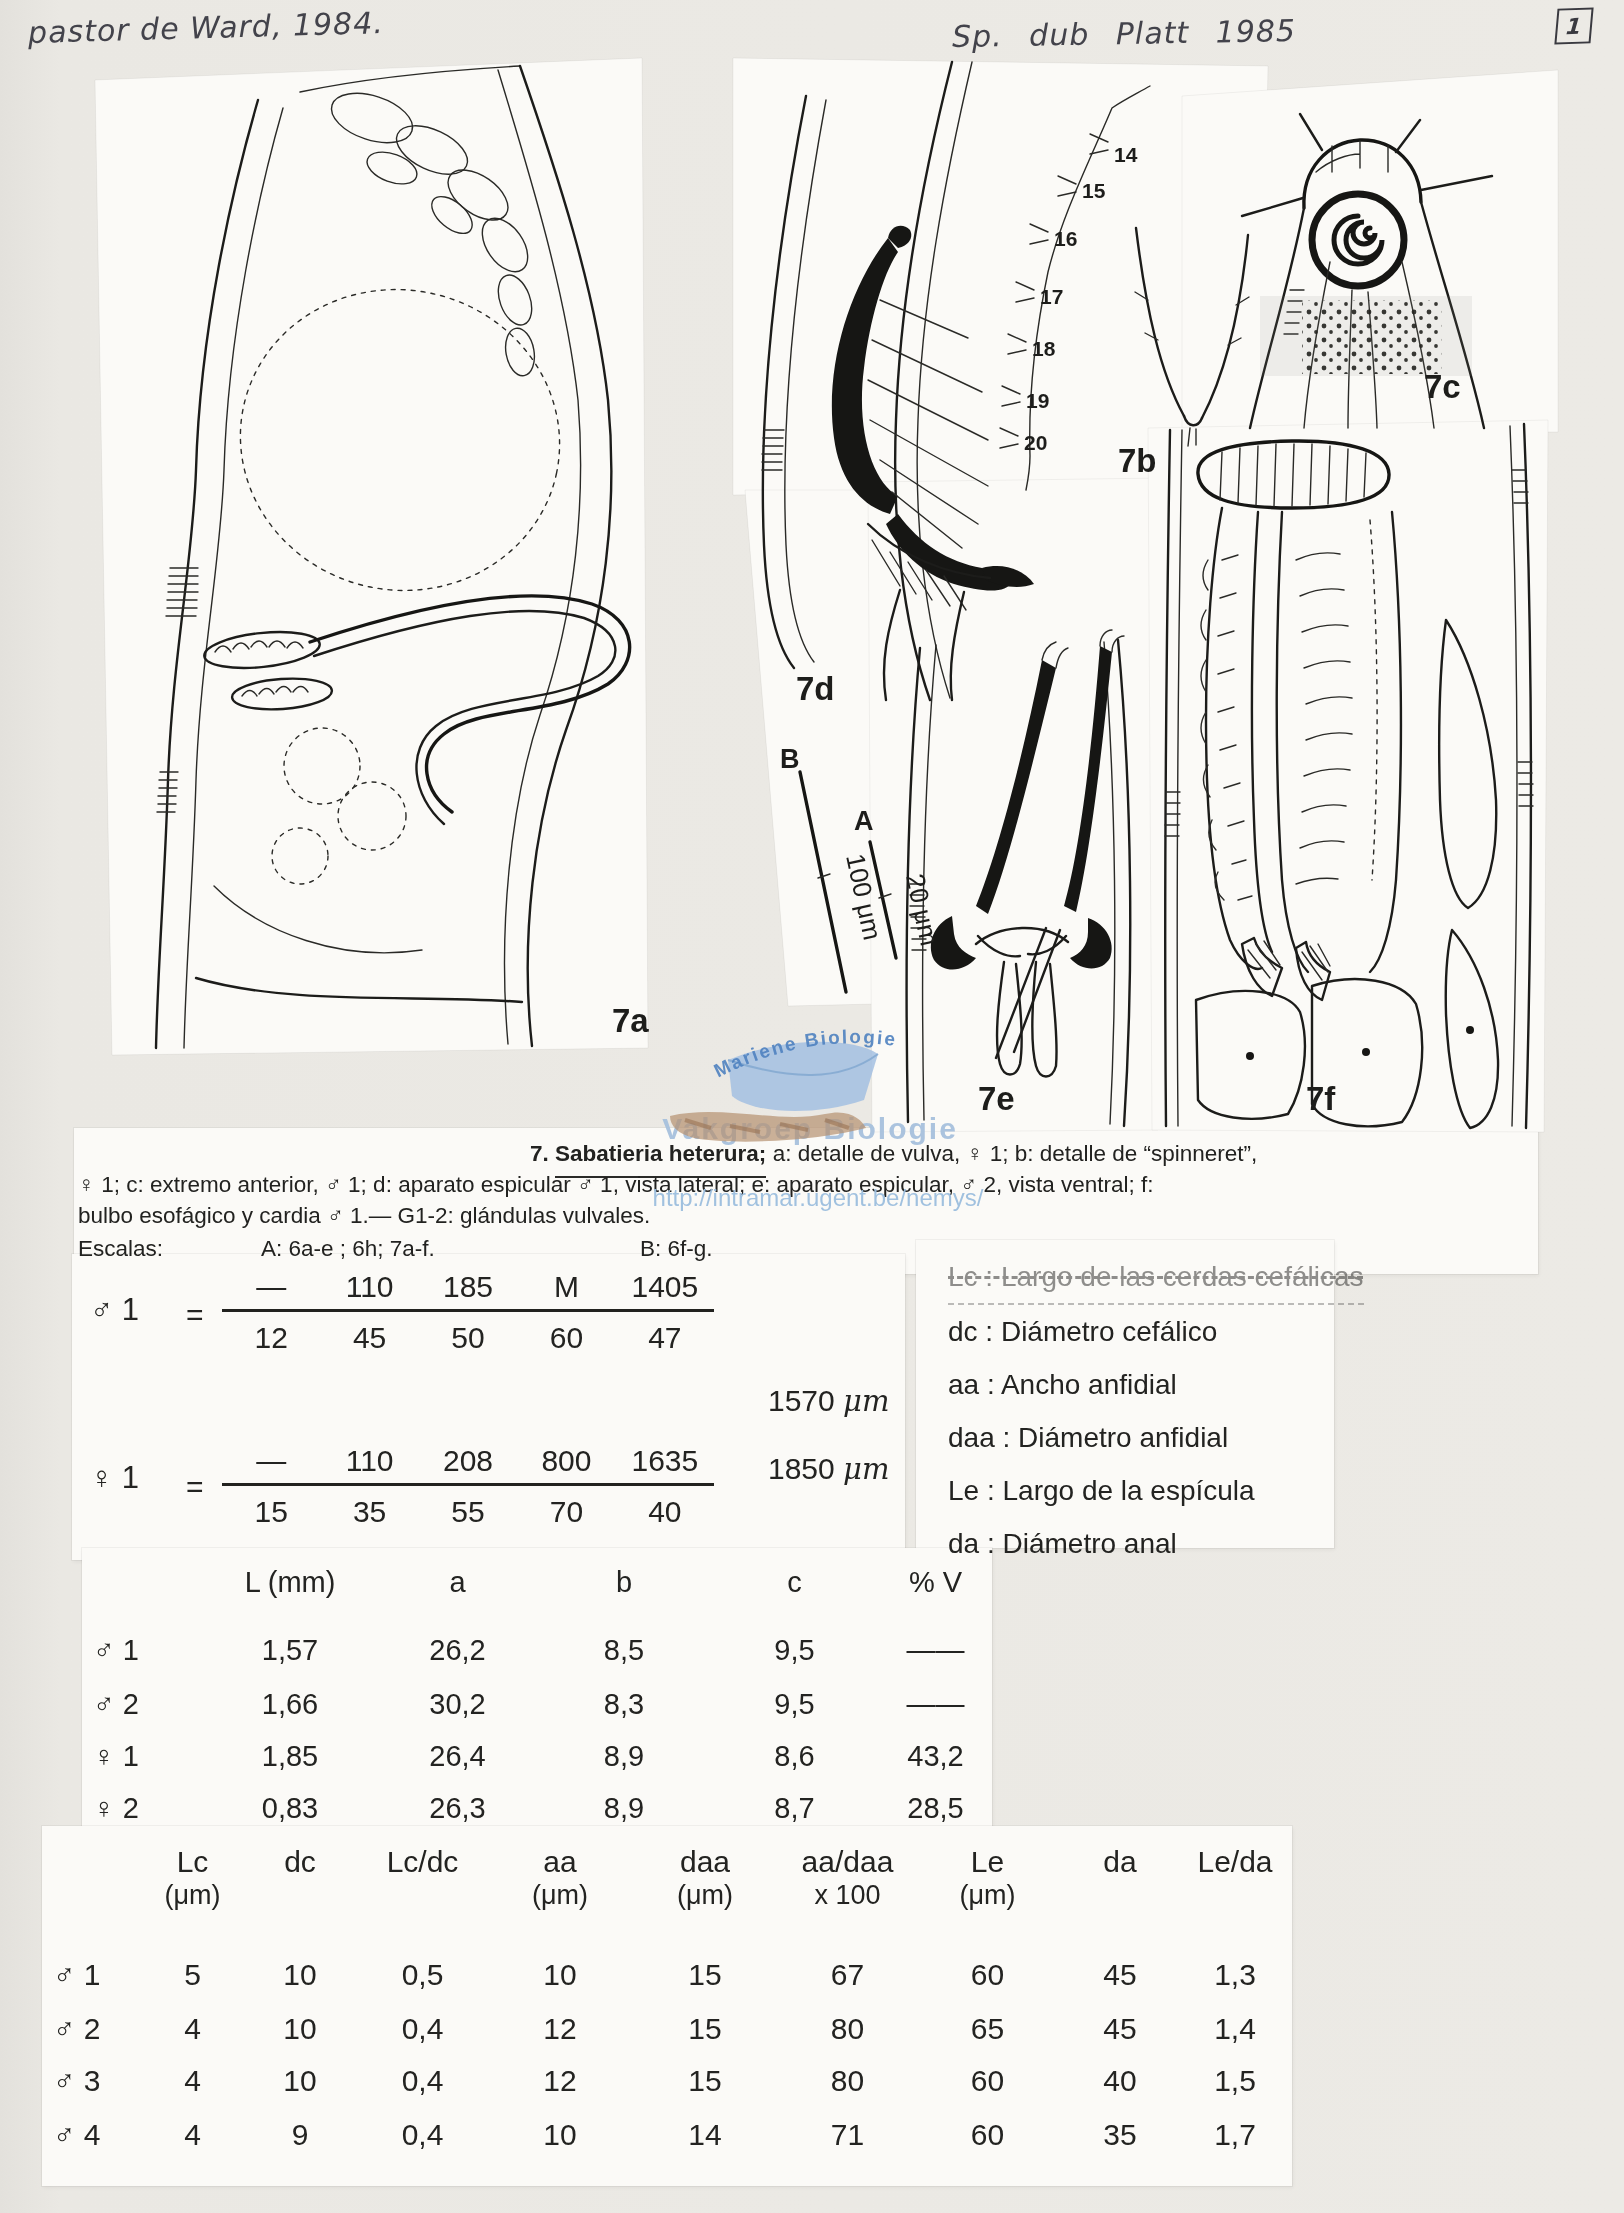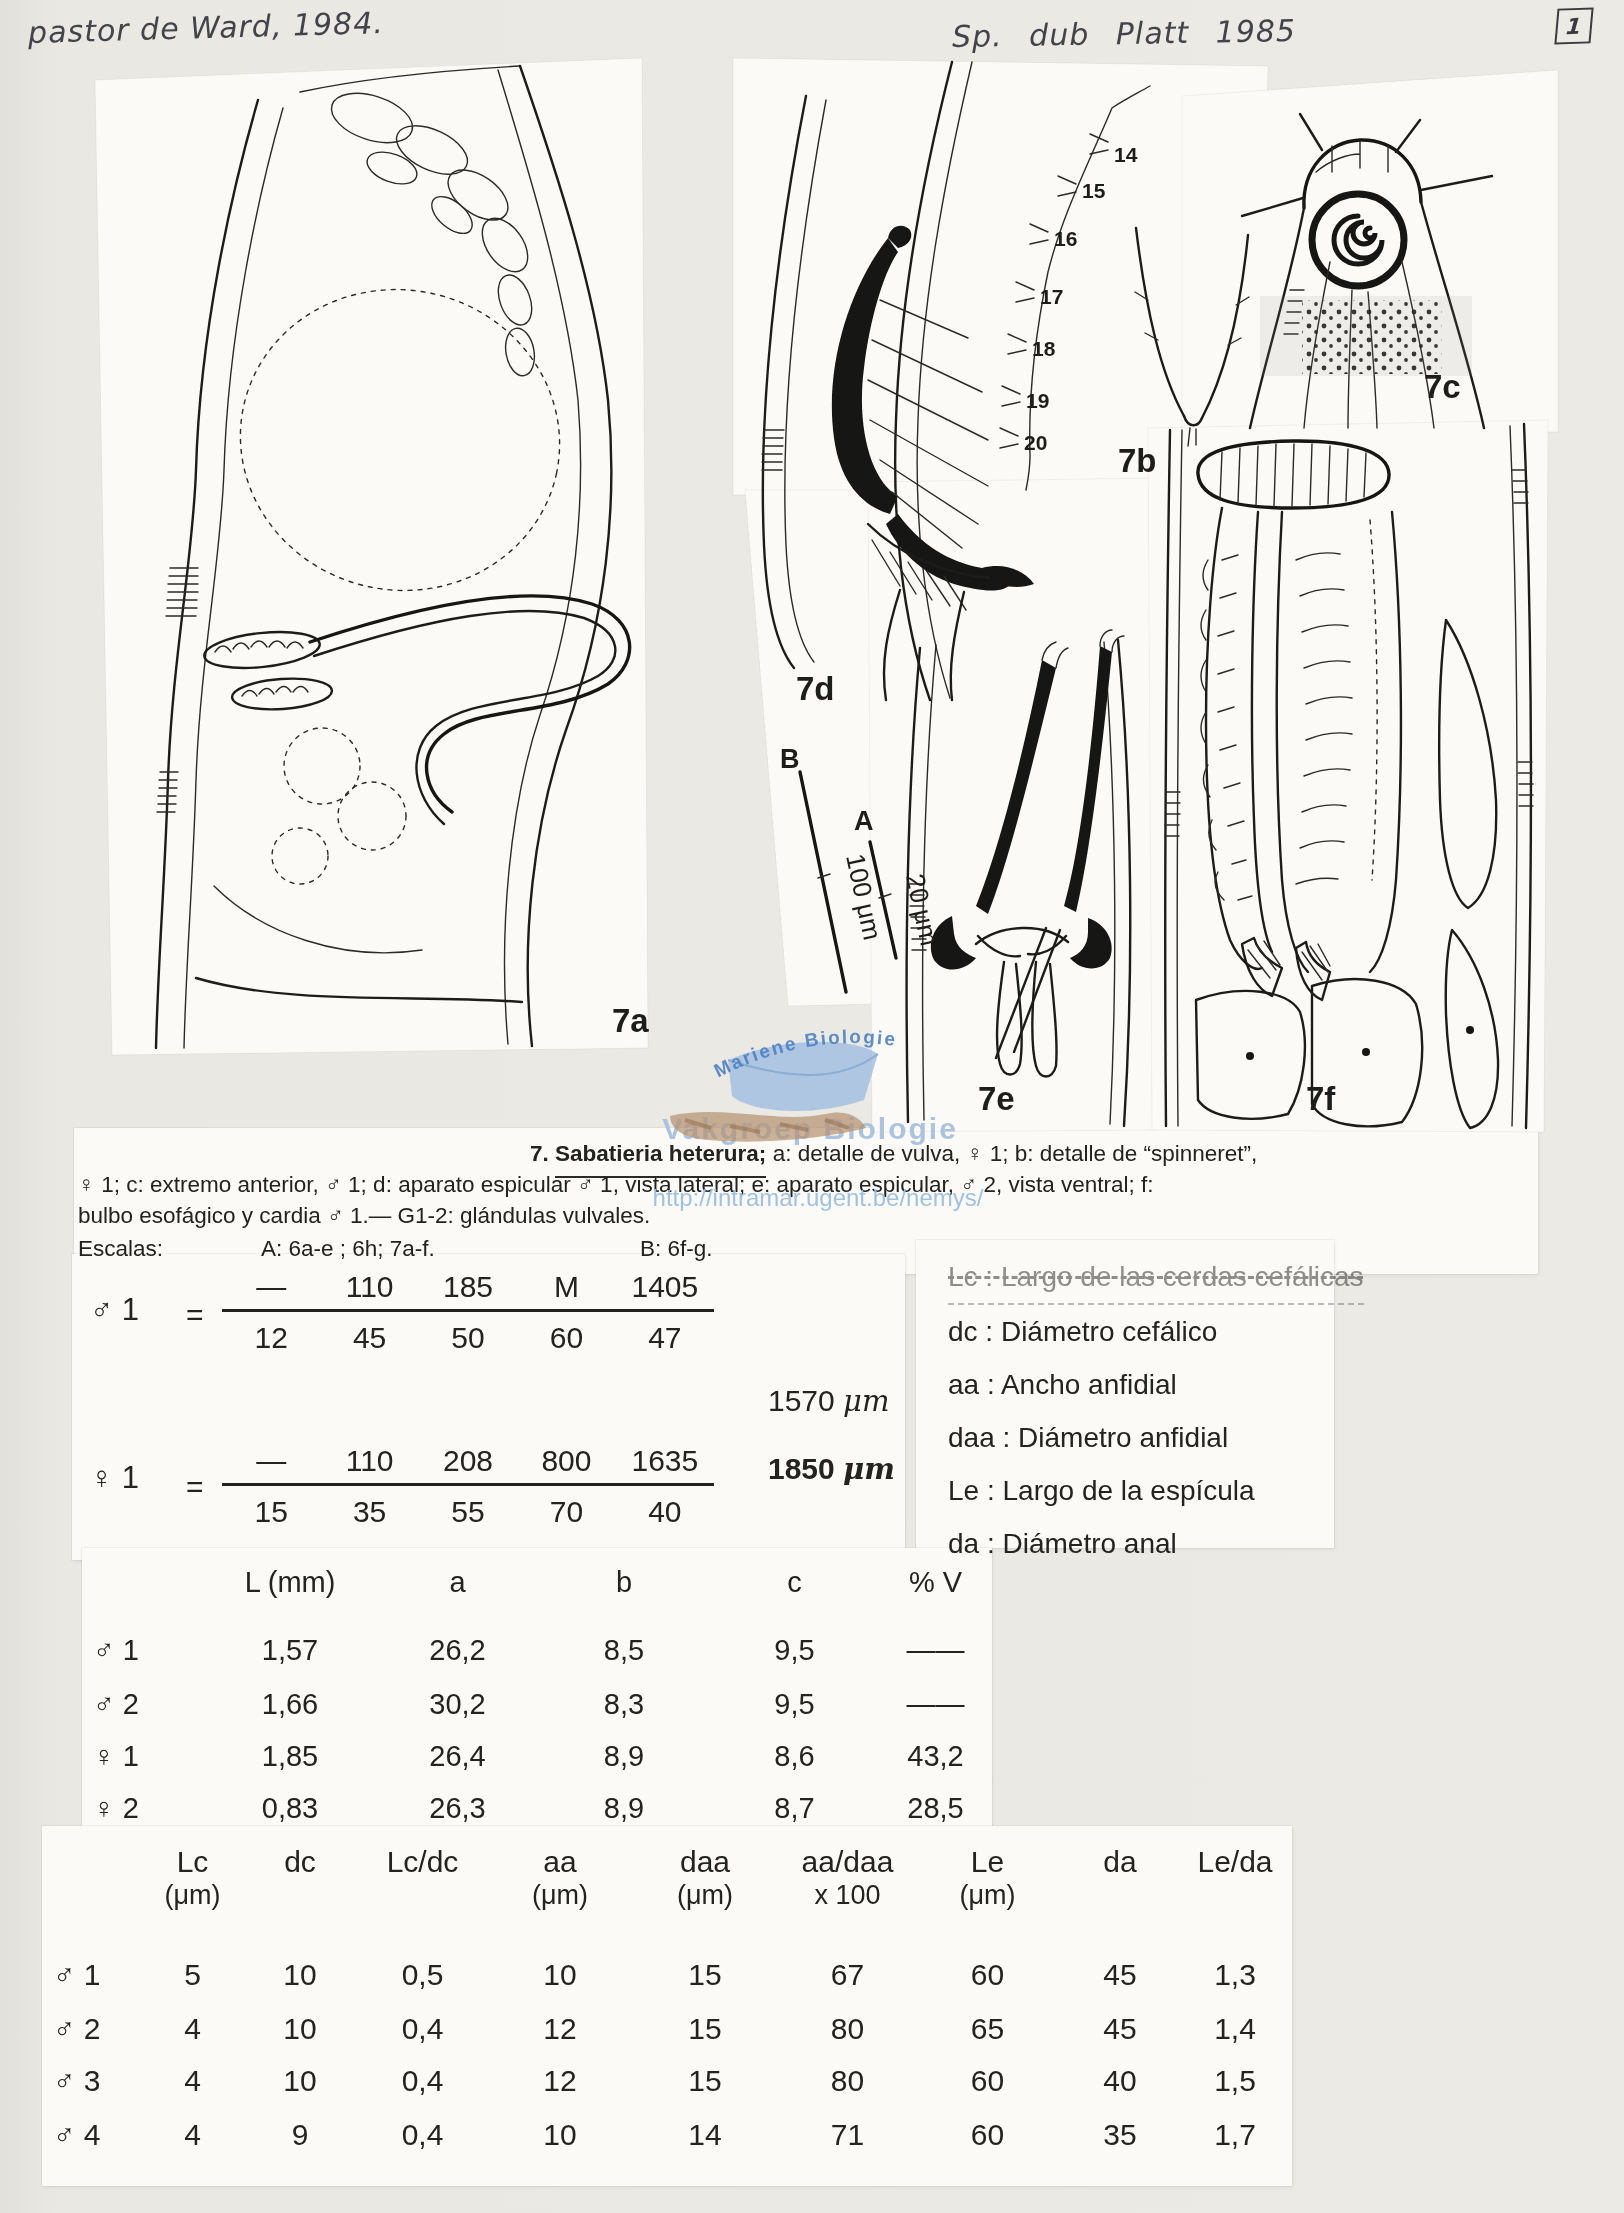--- a/index.html
+++ b/index.html
@@ -310,21 +310,21 @@
         <span class="fcell">1635</span>
       </span>
       <span class="den">
         <span class="fcell">15</span>
         <span class="fcell">35</span>
         <span class="fcell">55</span>
         <span class="fcell">70</span>
         <span class="fcell">40</span>
       </span>
     </span>
-    <span class="f-total" style="top:1452px;font-weight:bold;"><span>1850</span> <span class="unit">μm</span></span>
+    <span class="f-total" style="top:1452px;"><span>1850</span> <span class="unit">μm</span></span>
   </div>
 
   <div class="legend">
     <div class="legend-item degraded">Lc : Largo de las cerdas cefálicas</div>
     <div class="legend-item">dc : Diámetro cefálico</div>
     <div class="legend-item">aa : Ancho anfidial</div>
     <div class="legend-item">daa : Diámetro anfidial</div>
     <div class="legend-item">Le : Largo de la espícula</div>
     <div class="legend-item">da : Diámetro anal</div>
   </div>

